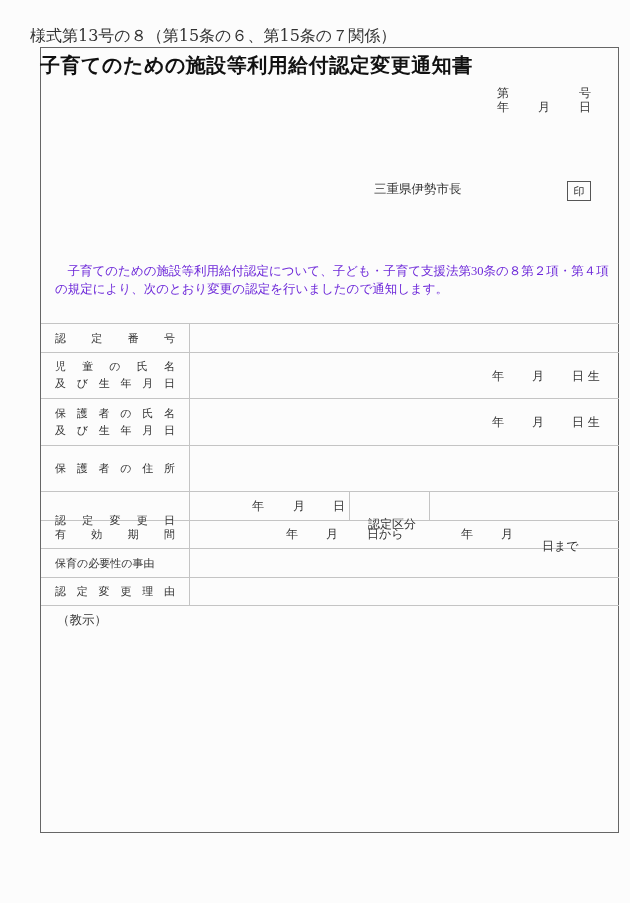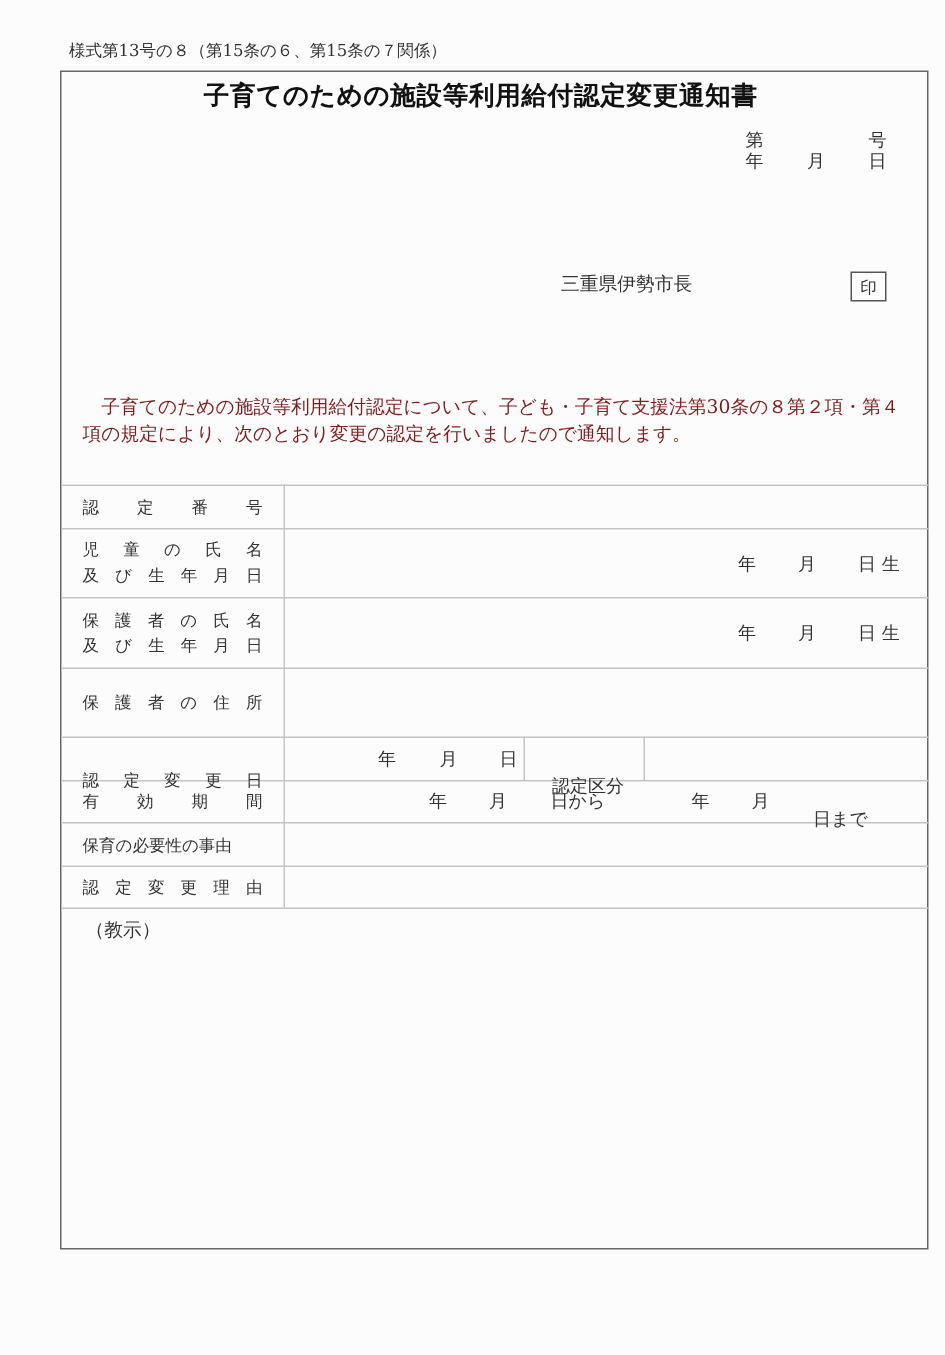--- a/index.html
+++ b/index.html
@@ -2,37 +2,37 @@
 <html><head>
 <meta charset="utf-8">
 <style>
   html, body { margin: 0; padding: 0; }
   body {
     width: 630px; height: 903px; background: #fcfcfc; position: relative;
     font-family: "DejaVu Serif", "Liberation Serif", serif; color: #333;
     overflow: hidden;
   }
   .abs { position: absolute; }
-  .form-ref { left: 46px; top: 26px; font-size: 11px; color: #333; }
+  .form-ref { left: 30px; top: 26px; font-size: 16px; color: #333; }
   .frame {
     left: 40px; top: 47px; width: 579px; height: 786px;
     border: 1.5px solid #666; box-sizing: border-box;
   }
   .title {
-    left: 40px; top: 52px; width: 561px; text-align: center;
+    left: 40px; top: 52px; width: 561px; text-align: left;
     font-family: "DejaVu Sans", "Liberation Sans", sans-serif;
-    font-size: 17px; font-weight: bold; color: #111; letter-spacing: 0.5px;
+    font-size: 20px; font-weight: bold; color: #111; letter-spacing: 0.5px;
   }
   .small { font-size: 12px; color: #333; }
   .seal {
     left: 567px; top: 181px; width: 24px; height: 20px;
     border: 1px solid #555; font-size: 11px; text-align: center; line-height: 20px;
     box-sizing: border-box;
   }
-  .body-text { left: 55px; top: 262px; width: 555px; font-size: 12.5px; line-height: 18px; color: #7f1d1d; }
+  .body-text { left: 55px; top: 262px; width: 555px; font-size: 12.5px; line-height: 18px; color: #6d28d9; font-family: Liberation Serif, serif; }
   .hline { position: absolute; height: 1px; background: #c4c4c4; }
   .vline { position: absolute; width: 1px; background: #c4c4c4; }
   .label {
     position: absolute; left: 55px; width: 120px; font-size: 11px; color: #333;
     text-align: justify; text-align-last: justify; line-height: 17px;
   }
   .cell { position: absolute; font-size: 12px; color: #333; }
 </style>
 </head>
 <body>

